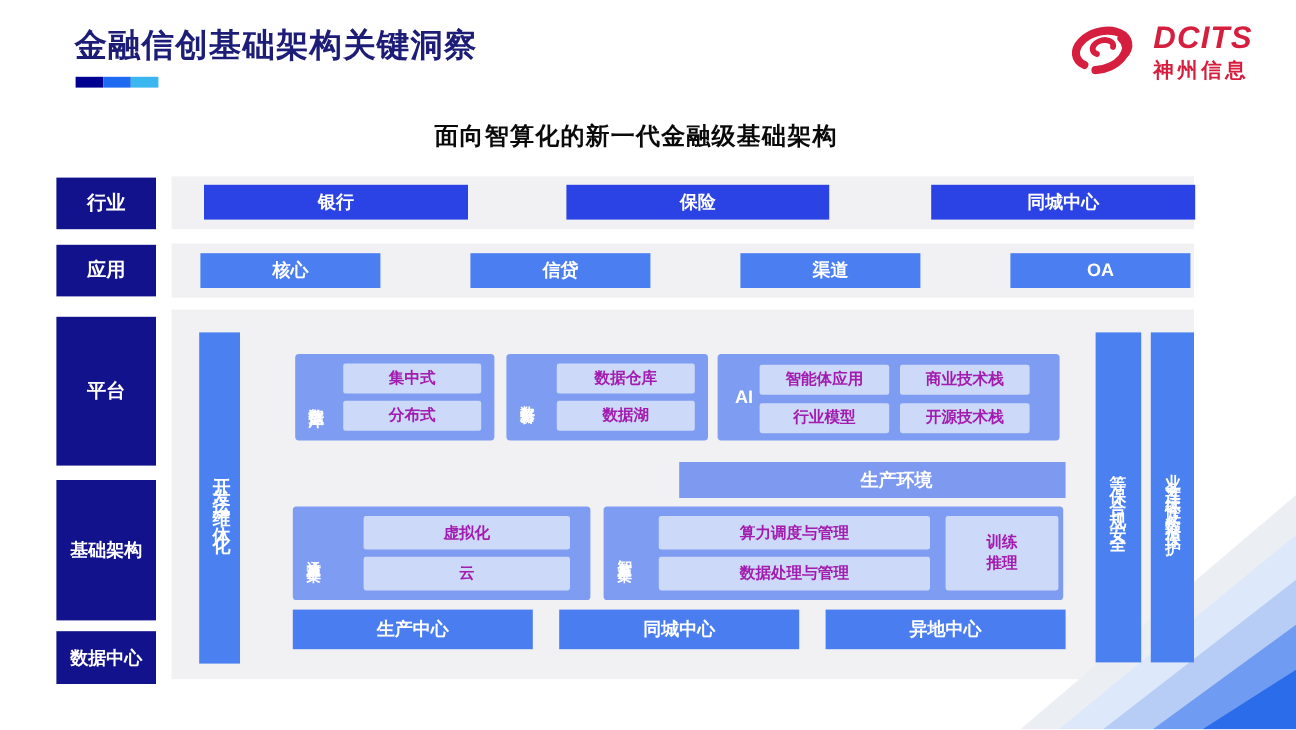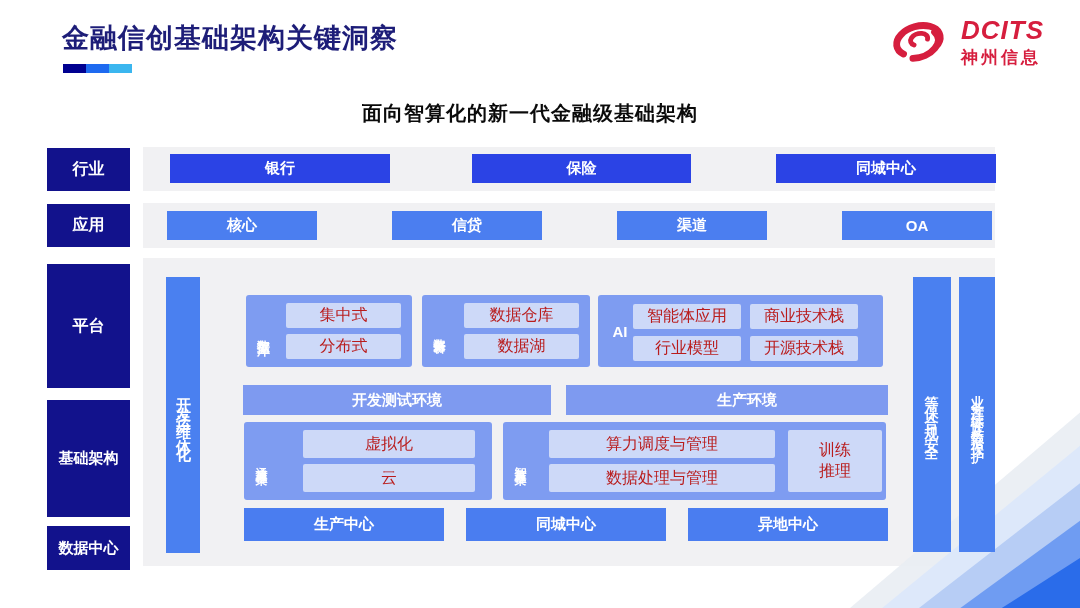--- a/index.html
+++ b/index.html
@@ -60,21 +60,21 @@
   .group-label {
     position:absolute; left:3px; top:0; bottom:0; width:28px; color:#fff; font-weight:bold;
     writing-mode:vertical-rl; text-orientation:upright;
     display:flex; align-items:center; justify-content:center;
   }
   .group-label-h {
     position:absolute; left:8px; top:0; bottom:0; width:28px; color:#fff; font-weight:bold;
     font-size:15px; display:flex; align-items:center; justify-content:center;
   }
   .chip {
-    position:absolute; background:#cdd9f8; color:#b91c1c; font-size:16px; font-weight:normal;
+    position:absolute; background:#cdd9f8; color:#a21caf; font-size:13px; font-weight:bold;
     display:flex; align-items:center; justify-content:center; border-radius:2px;
     text-align:center; line-height:1.3;
   }
   .grp-db  { left:103px; top:37px; width:166px; height:72px; }
   .grp-ana { left:279px; top:37px; width:168px; height:72px; }
   .grp-ai  { left:455px; top:37px; width:285px; height:72px; }
   .grp-db .group-label  { font-size:13px; letter-spacing:1px; }
   .grp-ana .group-label { font-size:12px; letter-spacing:1px; }
   .env {
     position:absolute; top:127px; height:30px; background:#7e9af0; color:#fff;
@@ -160,21 +160,20 @@
   </div>
 
   <div class="group grp-ai">
     <div class="group-label-h">AI</div>
     <div class="chip" style="left:35px;width:108px;top:9px;height:25px;">智能体应用</div>
     <div class="chip" style="left:152px;width:108px;top:9px;height:25px;">商业技术栈</div>
     <div class="chip" style="left:35px;width:108px;top:41px;height:25px;">行业模型</div>
     <div class="chip" style="left:152px;width:108px;top:41px;height:25px;">开源技术栈</div>
   </div>
 
-  <div class="env env-dev">开发测试环境</div>
   <div class="env env-prod">生产环境</div>
 
   <div class="group grp-gen">
     <div class="group-label">通算框架</div>
     <div class="chip" style="left:59px;width:172px;top:8px;height:28px;">虚拟化</div>
     <div class="chip" style="left:59px;width:172px;top:42px;height:28px;">云</div>
   </div>
 
   <div class="group grp-int">
     <div class="group-label">智算框架</div>

